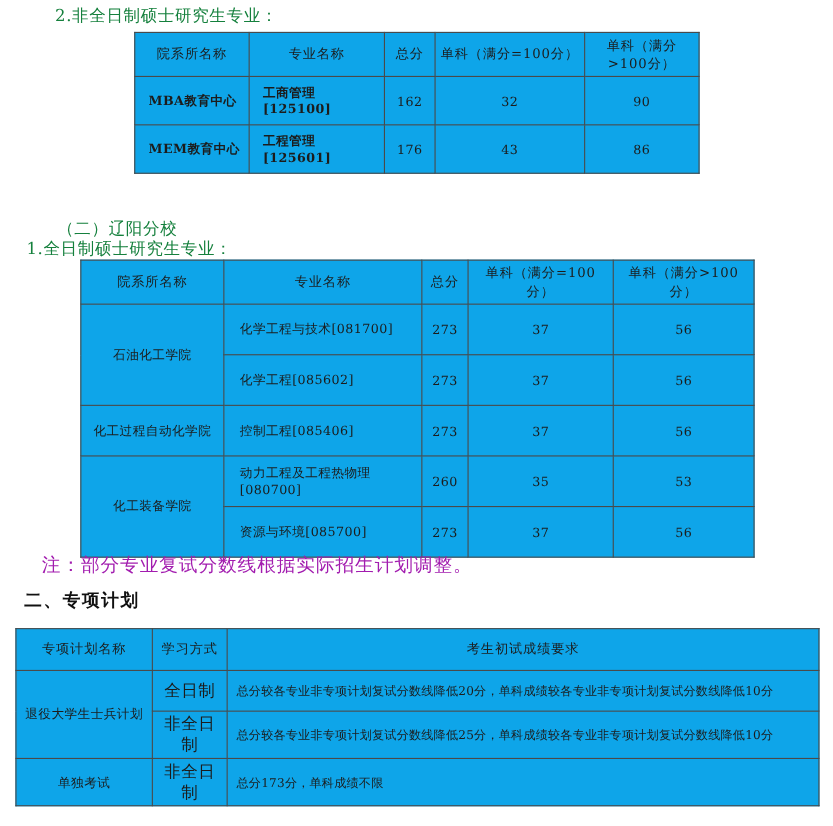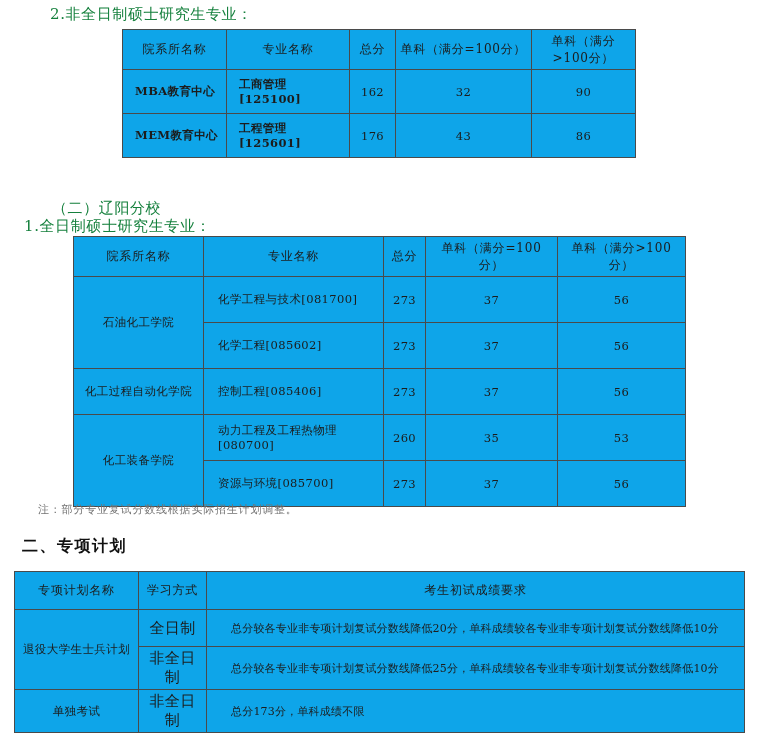--- a/index.html
+++ b/index.html
@@ -35,24 +35,24 @@
 
   .section-title {
     font-size: 16px;
     font-weight: bold;
     letter-spacing: 1.5px;
     color: #111;
     white-space: nowrap;
   }
 
   .note {
-    font-size: 11px;
+    font-size: 17px;
     letter-spacing: 0.8px;
     padding-left: 20px;
-    color: #737373;
+    color: #a21caf;
     white-space: nowrap;
   }
 
   
   table {
     border-collapse: collapse;
     table-layout: fixed;
     background: #0ea5e9;
   }
   table td, table th {
@@ -110,21 +110,21 @@
     top: 571px;
     width: 730px;
   }
   .t3 th { height: 38px; margin-left: 40px; }
   .t3 td { height: 37px; }
   .t3 .c-plan  { width: 124px; }
   .t3 .c-mode  { width: 68px; }
   .t3 .c-req   { width: 538px; }
   .t3 .cell-req {
     text-align: left;
-    padding-left: 24px;
+    padding-left: 8px;
     font-size: 11px;
     letter-spacing: 0.2px;
     white-space: nowrap;
   }
   .t3 .cell-mode { font-size: 15px; }
 </style>
 </head>
 <body>
 
 <div class="page">

